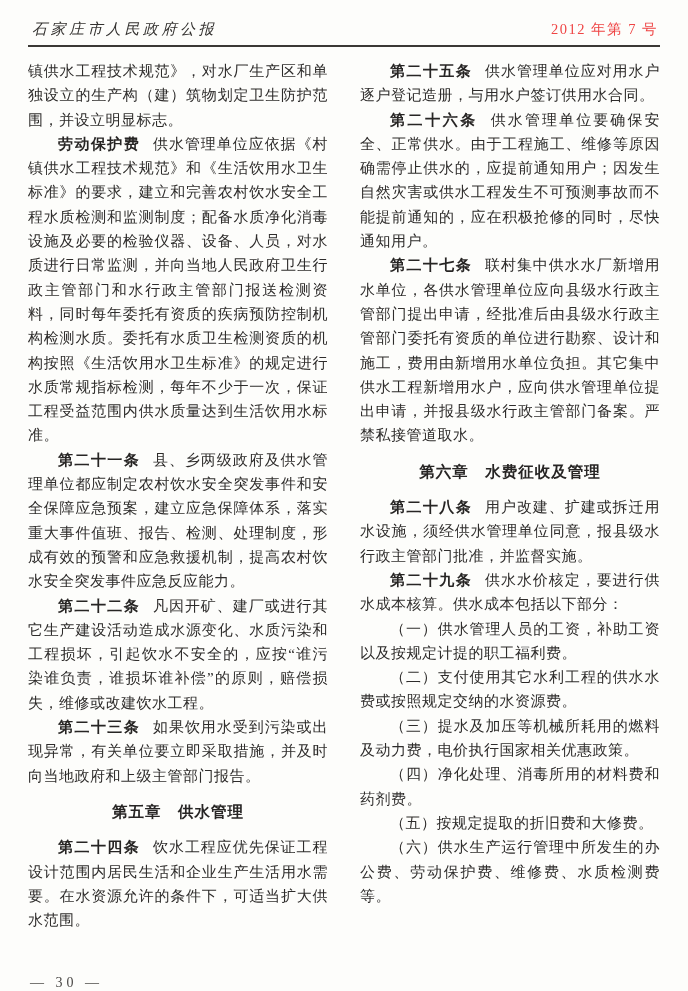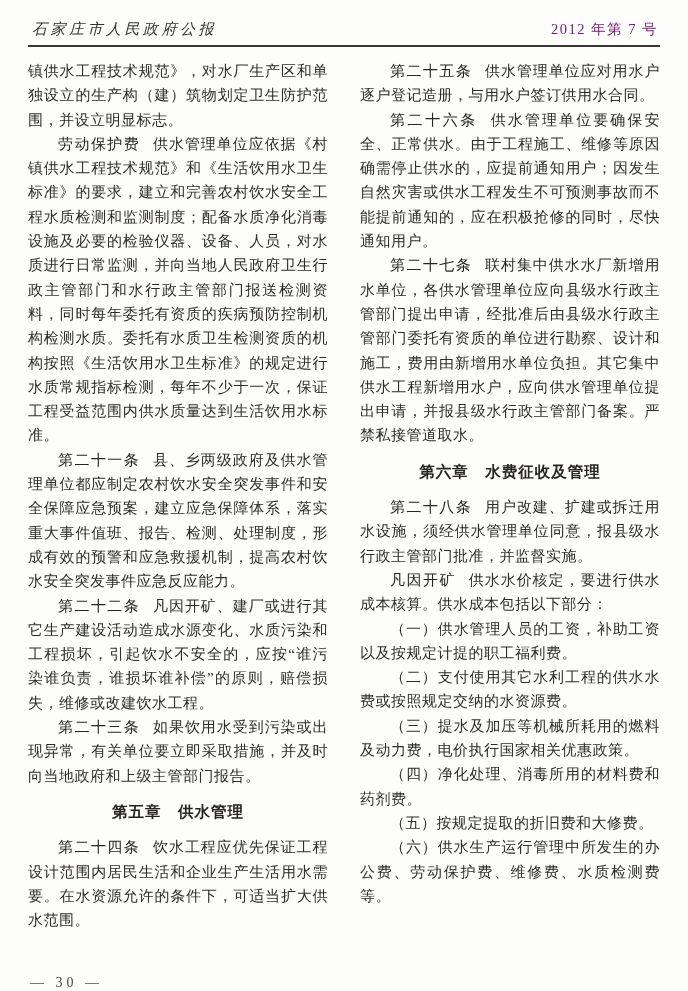--- a/index.html
+++ b/index.html
@@ -29,21 +29,21 @@
   }
   .pub-title {
     font-style: italic;
     font-size: 15px;
     letter-spacing: 3.5px;
     color: #33312f;
   }
   .issue-no {
     font-size: 14.5px;
     letter-spacing: 1.5px;
-    color: #701a75;
+    color: #ef4444;
   }
   
   .columns {
     display: flex;
     gap: 32px;
     margin-top: 12px;
   }
   .column {
     width: 300px;
     flex: 0 0 300px;
@@ -62,21 +62,21 @@
     text-indent: 0;
     text-align: center;
     font-weight: bold;
     font-size: 15.5px;
     font-family: "Liberation Sans", "DejaVu Sans", sans-serif;
     letter-spacing: 1px;
     margin: 12px 0 11px 0;
     color: #272524;
   }
   .block.article b {
-    font-weight: normal;
+    font-weight: bold;
     font-family: "Liberation Sans", "DejaVu Sans", sans-serif;
     letter-spacing: 1px;
     margin-right: 0.85em;
     color: #272524;
   }
   
   .folio {
     position: absolute;
     left: 30px;
     bottom: 0;
@@ -104,21 +104,21 @@
         <p class="block article"><b>第二十三条</b>如果饮用水受到污染或出现异常，有关单位要立即采取措施，并及时向当地政府和上级主管部门报告。</p>
         <p class="block chapter">第五章　供水管理</p>
         <p class="block article"><b>第二十四条</b>饮水工程应优先保证工程设计范围内居民生活和企业生产生活用水需要。在水资源允许的条件下，可适当扩大供水范围。</p>
       </div>
     <div class="column">
         <p class="block article"><b>第二十五条</b>供水管理单位应对用水户逐户登记造册，与用水户签订供用水合同。</p>
         <p class="block article"><b>第二十六条</b>供水管理单位要确保安全、正常供水。由于工程施工、维修等原因确需停止供水的，应提前通知用户；因发生自然灾害或供水工程发生不可预测事故而不能提前通知的，应在积极抢修的同时，尽快通知用户。</p>
         <p class="block article"><b>第二十七条</b>联村集中供水水厂新增用水单位，各供水管理单位应向县级水行政主管部门提出申请，经批准后由县级水行政主管部门委托有资质的单位进行勘察、设计和施工，费用由新增用水单位负担。其它集中供水工程新增用水户，应向供水管理单位提出申请，并报县级水行政主管部门备案。严禁私接管道取水。</p>
         <p class="block chapter">第六章　水费征收及管理</p>
         <p class="block article"><b>第二十八条</b>用户改建、扩建或拆迁用水设施，须经供水管理单位同意，报县级水行政主管部门批准，并监督实施。</p>
-        <p class="block article"><b>凡因开矿</b>供水水价核定，要进行供水成本核算。供水成本包括以下部分：</p>
+        <p class="block article"><b>第二十九条</b>供水水价核定，要进行供水成本核算。供水成本包括以下部分：</p>
         <p class="block item">（一）供水管理人员的工资，补助工资以及按规定计提的职工福利费。</p>
         <p class="block item">（二）支付使用其它水利工程的供水水费或按照规定交纳的水资源费。</p>
         <p class="block item">（三）提水及加压等机械所耗用的燃料及动力费，电价执行国家相关优惠政策。</p>
         <p class="block item">（四）净化处理、消毒所用的材料费和药剂费。</p>
         <p class="block item">（五）按规定提取的折旧费和大修费。</p>
         <p class="block item">（六）供水生产运行管理中所发生的办公费、劳动保护费、维修费、水质检测费等。</p>
       </div>
   </div>
 
   <div class="folio">— 30 —</div>

